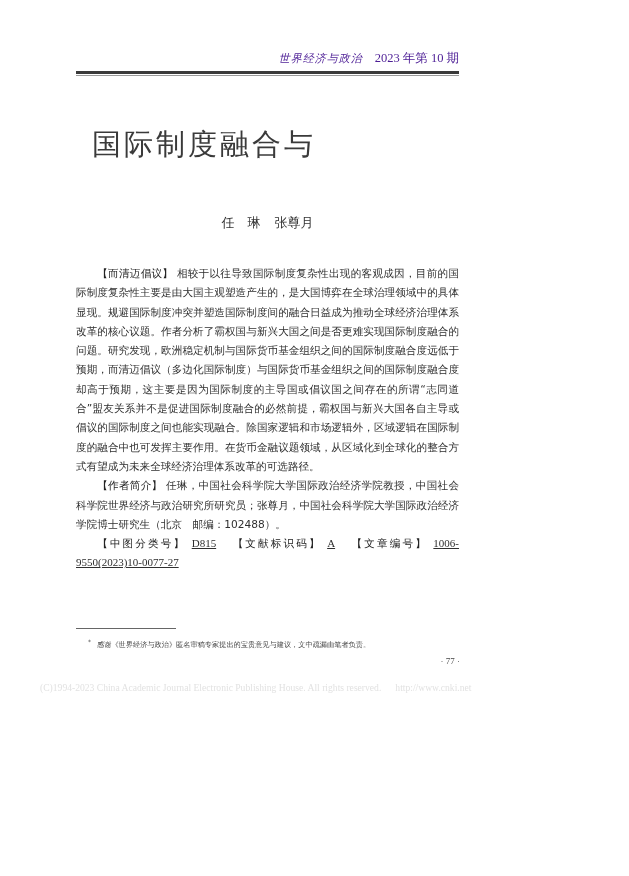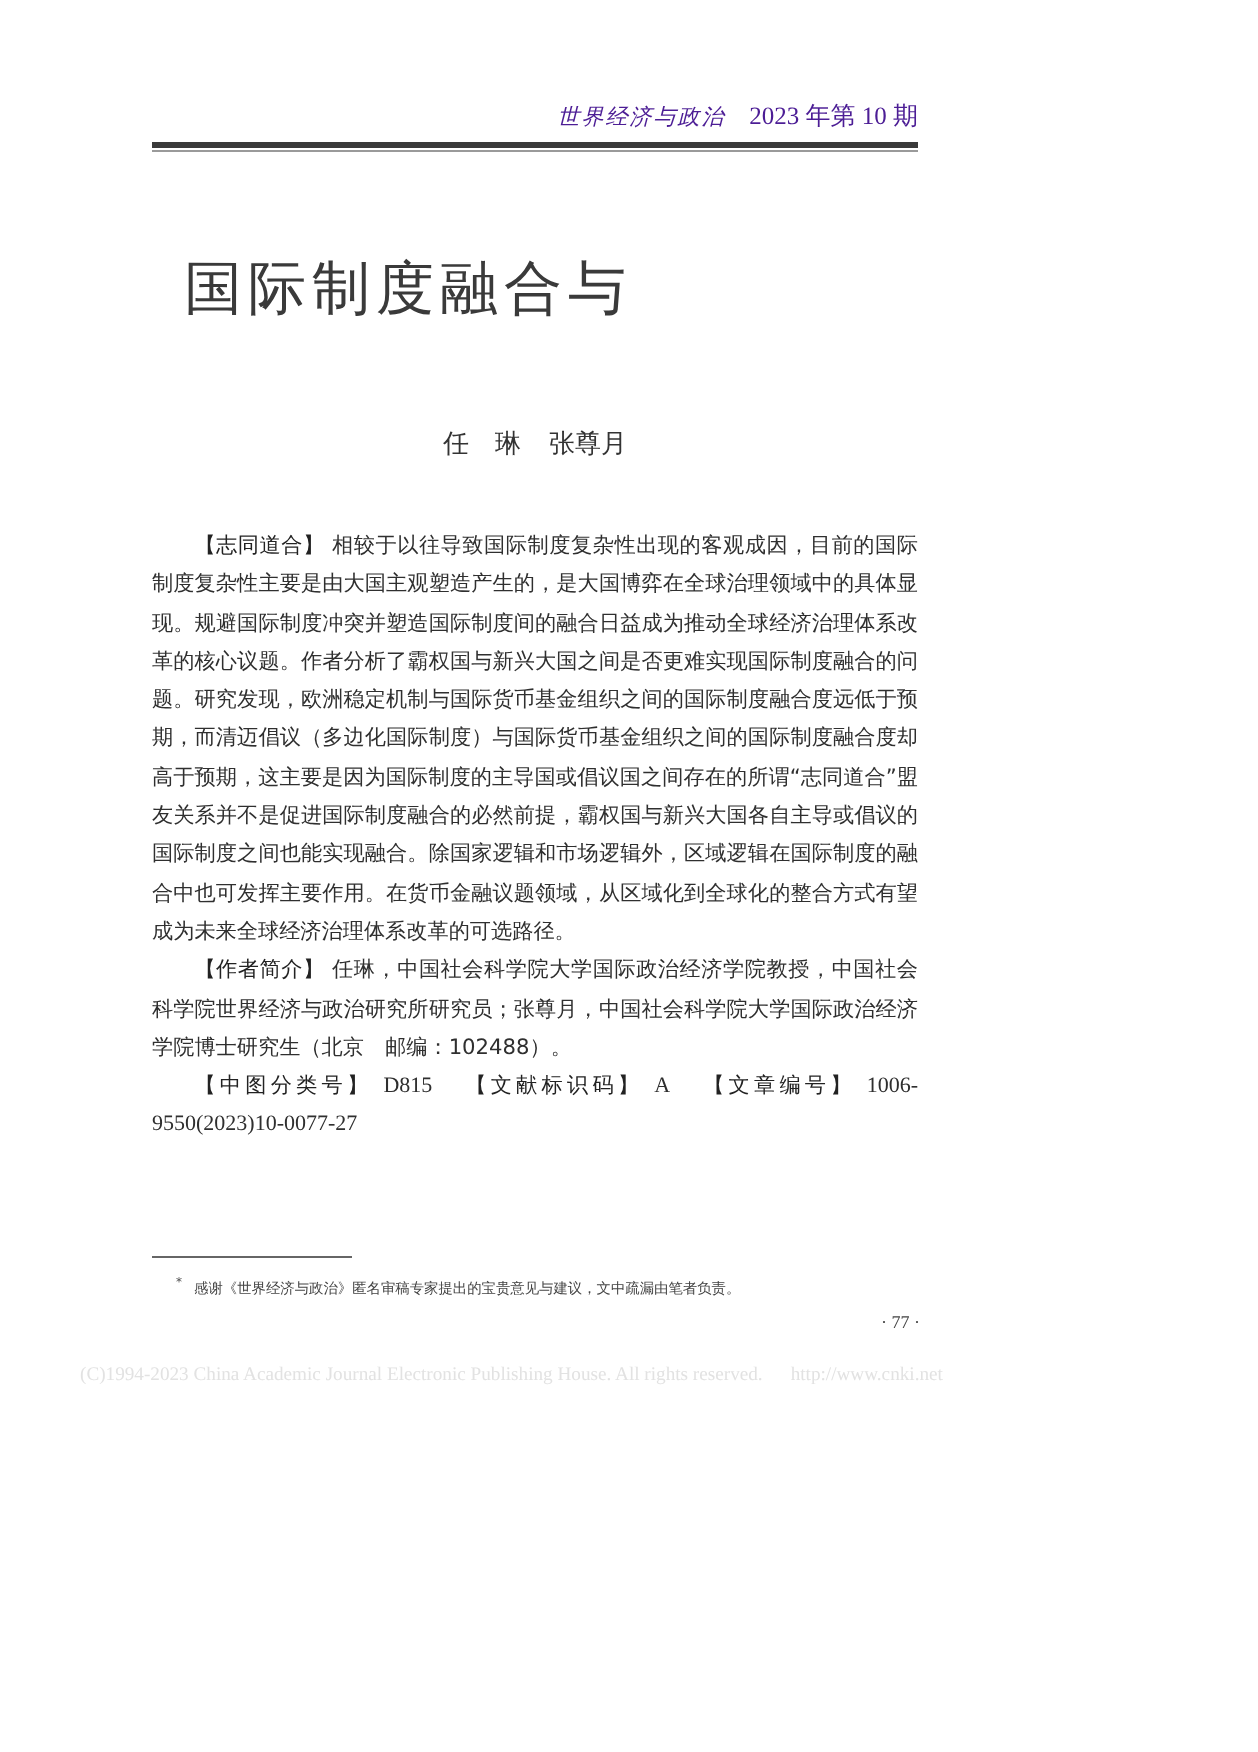--- a/index.html
+++ b/index.html
@@ -105,20 +105,21 @@
     margin: 0;
     text-indent: 2em;
   }
   .abstract .label {
     font-weight: normal;
     color: #222;
   }
   .abstract .num {
     font-family: "Liberation Serif", serif;
     font-size: 11px;
+    text-decoration: underline;
   }
   .fn-rule {
     position: absolute;
     left: 76px;
     top: 628px;
     width: 100px;
     height: 1px;
     background: #666;
   }
   .footnote {
@@ -173,21 +174,21 @@
 <h1 class="title">
   <span>国际制度融合与</span>
 </h1>
 
 <div class="authors">
   <span>任　琳</span><span>张尊月</span>
 </div>
 
 <div class="abstract">
   <p>
-    <span class="label">【志同道合】</span>
+    <span class="label">【而清迈倡议】</span>
     <span>相较于以往导致国际制度复杂性出现的客观成因，目前的国际制度复杂性主要是由大国主观塑造产生的，是大国博弈在全球治理领域中的具体显现。规避国际制度冲突并塑造国际制度间的融合日益成为推动全球经济治理体系改革的核心议题。作者分析了霸权国与新兴大国之间是否更难实现国际制度融合的问题。研究发现，欧洲稳定机制与国际货币基金组织之间的国际制度融合度远低于预期，而清迈倡议（多边化国际制度）与国际货币基金组织之间的国际制度融合度却高于预期，这主要是因为国际制度的主导国或倡议国之间存在的所谓“志同道合”盟友关系并不是促进国际制度融合的必然前提，霸权国与新兴大国各自主导或倡议的国际制度之间也能实现融合。除国家逻辑和市场逻辑外，区域逻辑在国际制度的融合中也可发挥主要作用。在货币金融议题领域，从区域化到全球化的整合方式有望成为未来全球经济治理体系改革的可选路径。</span>
   </p>
   <p>
     <span class="label">【作者简介】</span>
     <span>任琳，中国社会科学院大学国际政治经济学院教授，中国社会科学院世界经济与政治研究所研究员；张尊月，中国社会科学院大学国际政治经济学院博士研究生（北京　邮编：102488）。</span>
   </p>
   <p>
     <span class="label">【中图分类号】</span>
     <span class="num">D815</span>&nbsp;&nbsp;
     <span class="label">【文献标识码】</span>

